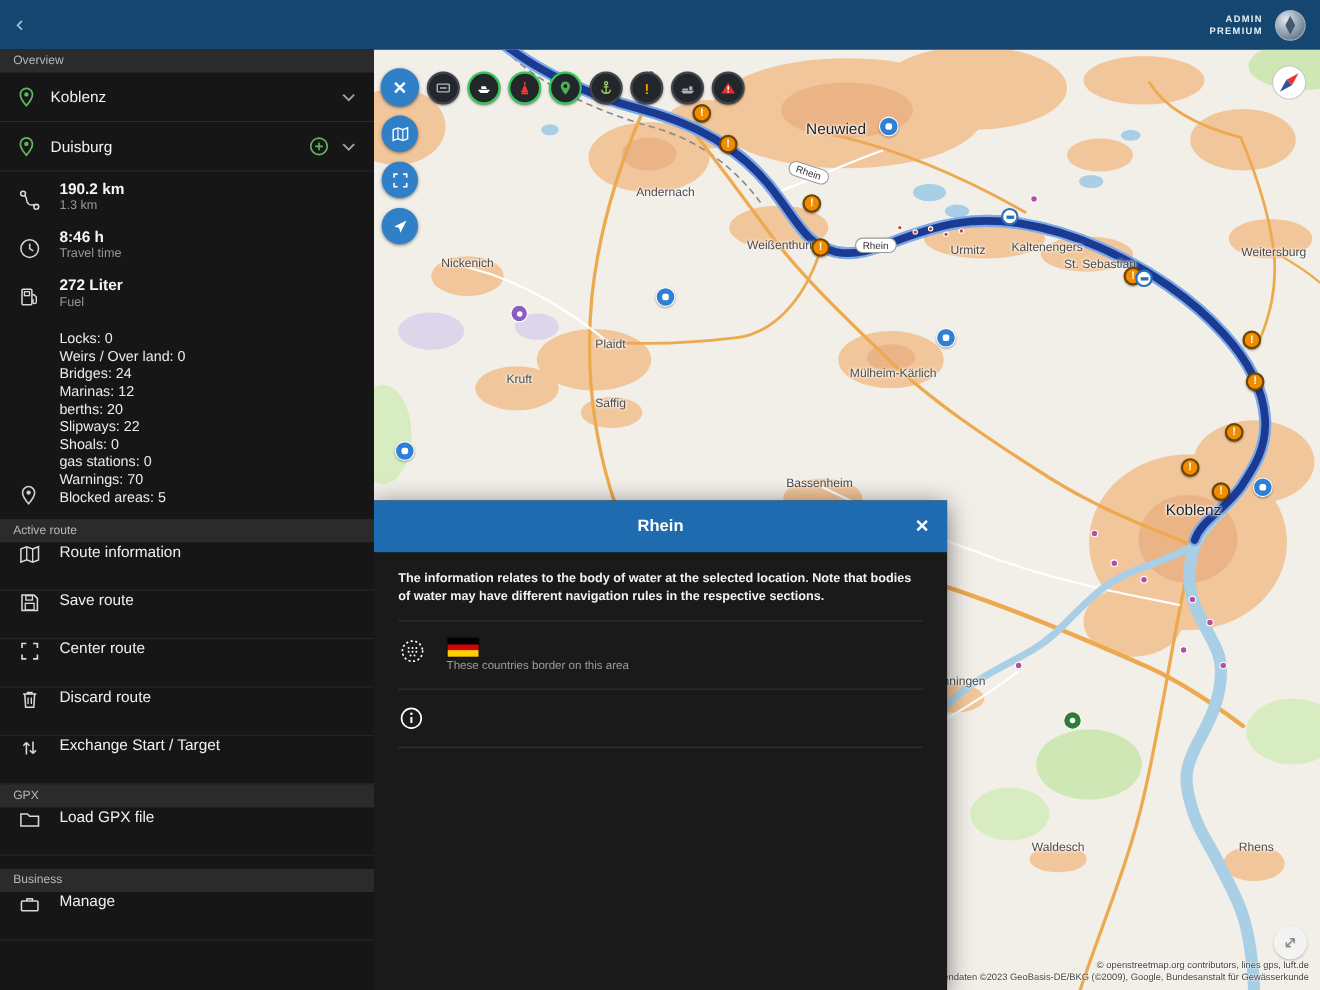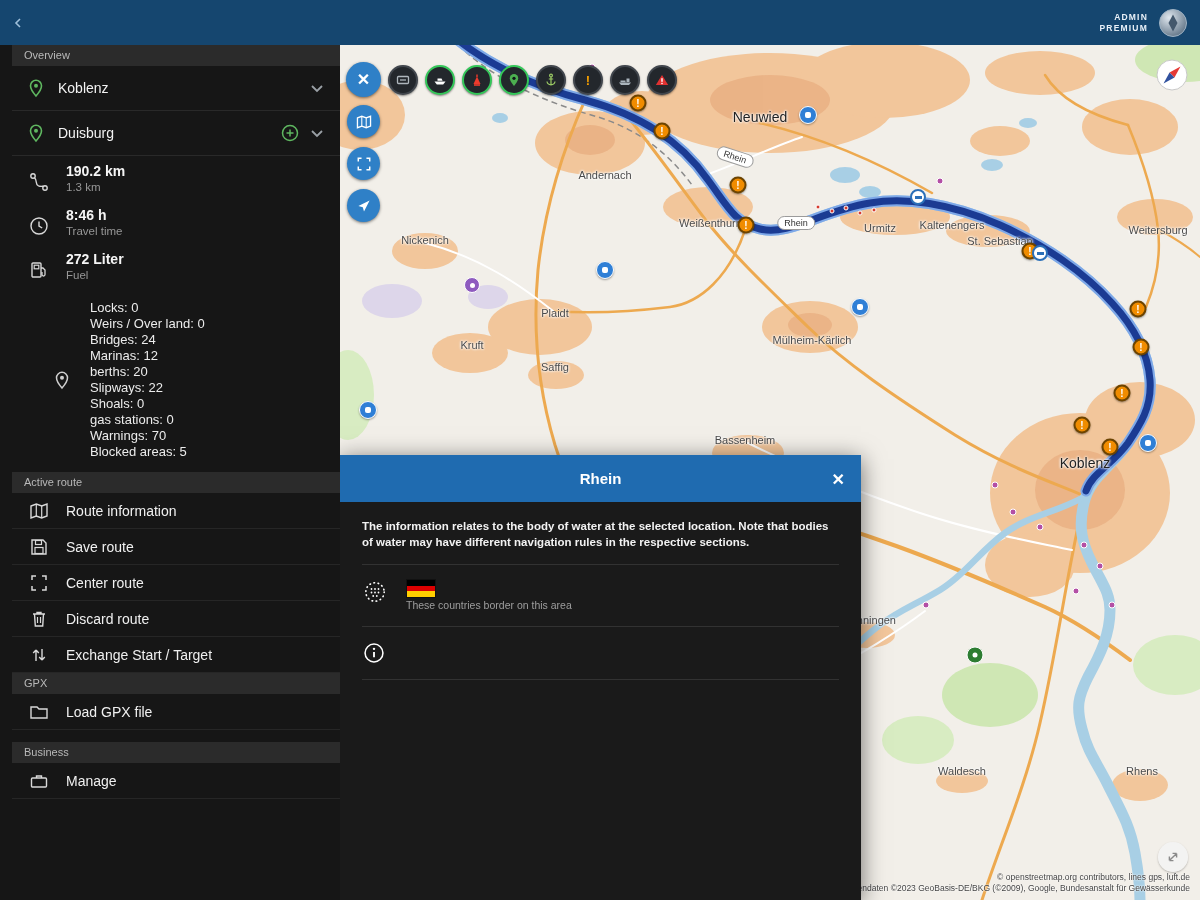--- a/index.html
+++ b/index.html
@@ -20,40 +20,39 @@
   .topbar-left { display:flex; align-items:center; }
   .topbar-right { display:flex; align-items:center; gap:10px; }
   .admin-premium { text-align:right; font-size:8.5px; font-weight:bold;
     letter-spacing:1.2px; color:#e8f0f8; line-height:11px; }
 
   
   .sidebar {
     position:absolute; top:45px; left:0; width:340px; height:855px;
     background:#161616; z-index:50; display:flex; flex-direction:column;
     overflow:hidden;
-    padding-left:12px;
   }
   .section-header {
     background:#2b2b2b; color:#b9b9b9; font-size:11px;
     padding:3px 12px; line-height:15px; flex:0 0 auto;
   }
   .loc-row {
     display:flex; align-items:center; gap:12px; height:45px;
     padding:0 14px; border-bottom:1px solid #292929; flex:0 0 auto; cursor:pointer;
   }
   .loc-name { flex:1; font-size:14px; color:#f2f2f2; }
   .loc-actions { display:flex; align-items:center; gap:8px; }
   .stat-row { display:flex; align-items:flex-end; gap:16px; padding:7px 16px; flex:0 0 auto; }
   .stat-text { display:flex; flex-direction:column; }
   .stat-value { font-size:14px; font-weight:bold; color:#f5f5f5; }
   .stat-sub { font-size:11.5px; color:#979797; margin-top:2px; }
-  .counts-row { display:flex; align-items:center; gap:18px; padding:12px 16px; flex:0 0 auto;margin-left:24px; }
+  .counts-row { display:flex; align-items:flex-end; gap:18px; padding:12px 16px; flex:0 0 auto; }
   .counts-list { font-size:13px; line-height:16px; color:#ececec; }
   .menu-row {
-    display:flex; align-items:center; gap:16px; height:36px; padding:0 16px;
+    display:flex; align-items:flex-start; gap:16px; height:44px; padding:0 16px;
     border-bottom:1px solid #262626; font-size:14px; color:#f0f0f0;
     flex:0 0 auto; cursor:pointer;
   }
   .spacer12 { height:12px; flex:0 0 auto; }
 
   
   .map-area {
     position:absolute; top:45px; left:340px; width:860px; height:855px;
     background:#f2efe9; overflow:hidden;
   }

